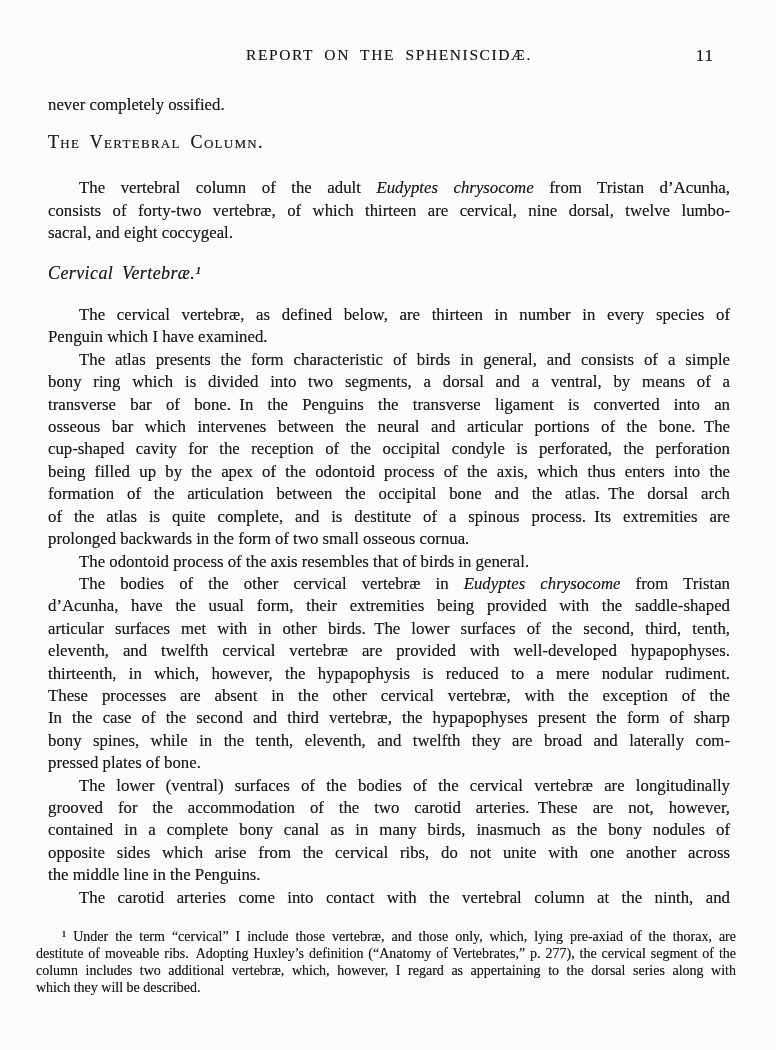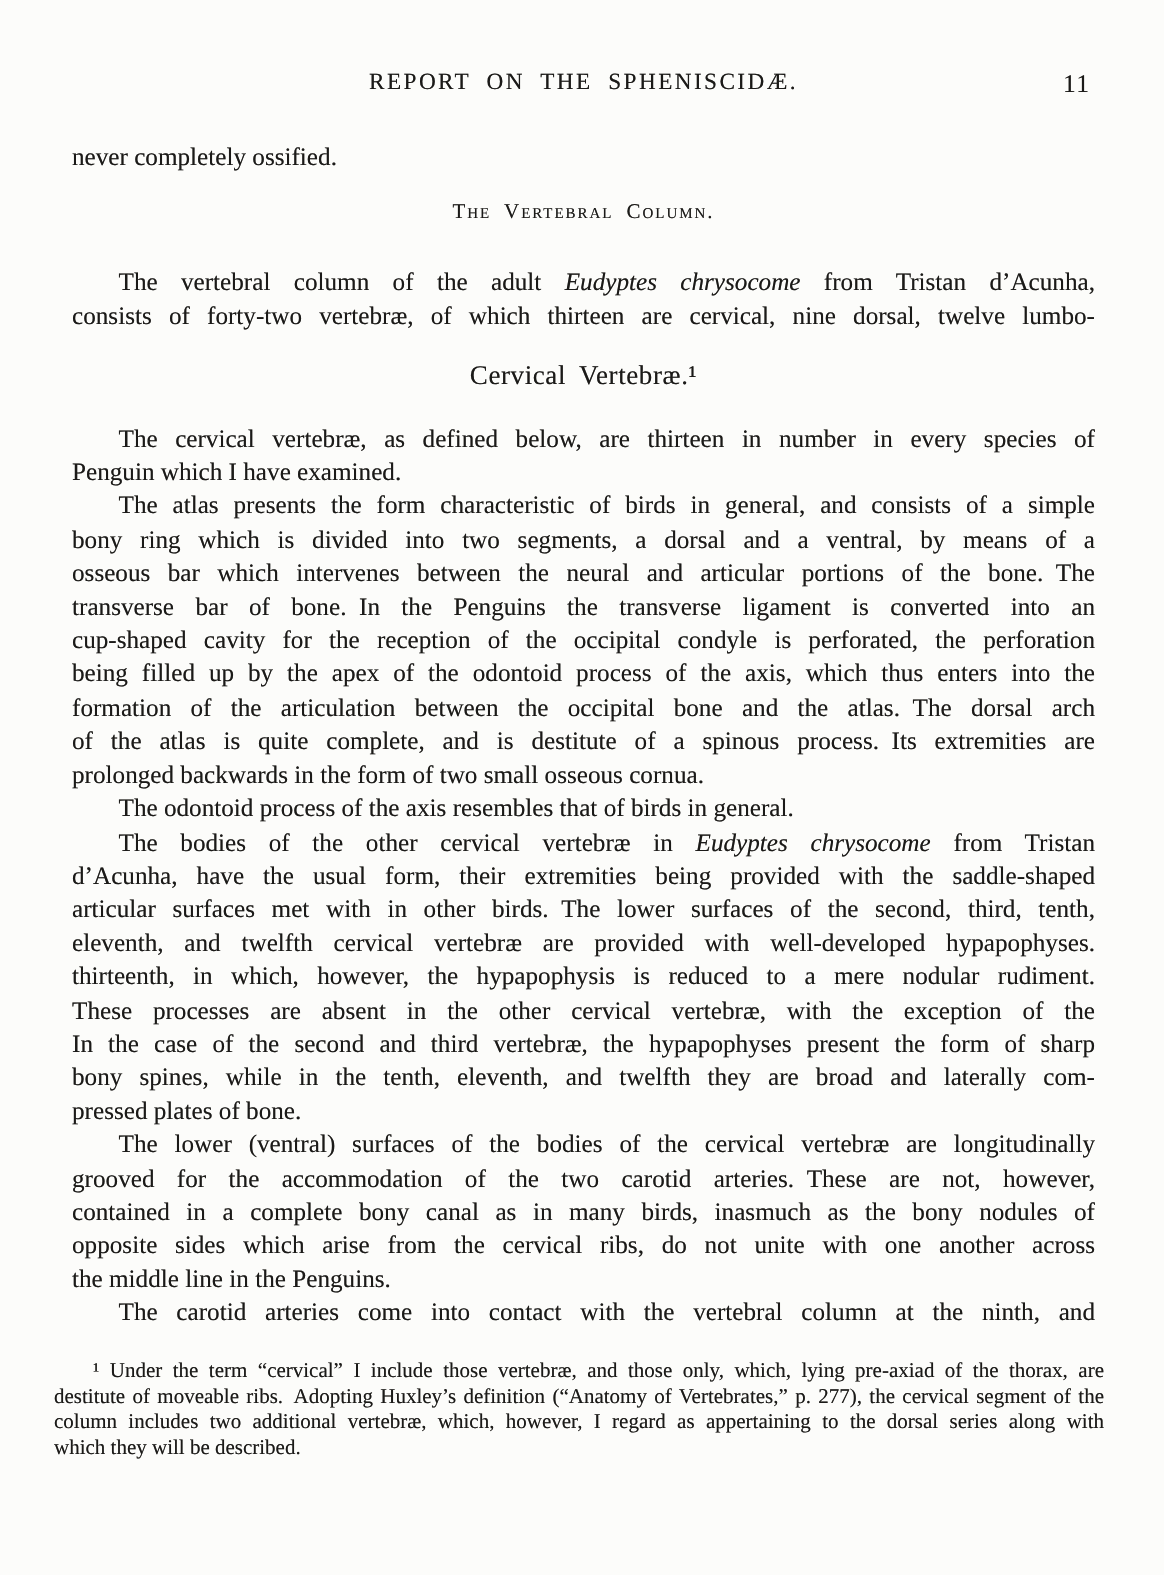--- a/index.html
+++ b/index.html
@@ -23,49 +23,49 @@
     position: relative;
     height: 22px;
     text-align: center;
     font-size: 15.5px;
     letter-spacing: 1.6px;
     word-spacing: 5px;
     white-space: nowrap;
   }
   .pgnum {
     position: absolute;
-    right: 3px;
+    right: 16px;
     top: 0;
     font-size: 17px;
     letter-spacing: 1px;
     word-spacing: normal;
   }
   main.body-text {
     margin-top: 26px;
     font-size: 16.8px;
     line-height: 22.4px;
   }
   .para { margin: 0; }
   .bl {
     text-align: justify;
     text-align-last: justify;
   }
   .bl.end { text-align-last: left; }
   .bl.ind { text-indent: 31px; }
   .h-sc {
     font-variant: small-caps;
-    text-align: center;
-    font-size: 14px;
+    font-size: 18px;
     letter-spacing: 1.3px;
     word-spacing: 4px;
     line-height: 22px;
     margin: 15px 0 24px 0;
   }
   .h-it {
-    text-align: center;
+    font-style: italic;
+    text-align: left;
     font-size: 18px;
     letter-spacing: 0.4px;
     word-spacing: 4px;
     line-height: 22.4px;
     margin: 17px 0 20px 0;
   }
   footer.footnote {
     margin-top: 19px;
     margin-left: -12px;
     margin-right: -6px;
@@ -84,31 +84,32 @@
     <span class="pgnum">11</span>
   </header>
   <main class="body-text" id="content">
       <div class="para">
         <div class="bl end"><span>never completely ossified.</span></div>
       </div>
       <div class="h-sc">The Vertebral Column.</div>
       <div class="para">
         <div class="bl ind"><span>The vertebral column of the adult </span><i>Eudyptes chrysocome</i><span> from Tristan d’Acunha,</span></div>
         <div class="bl"><span>consists of forty-two vertebræ, of which thirteen are cervical, nine dorsal, twelve lumbo-</span></div>
+        <div class="bl end"><span>sacral, and eight coccygeal.</span></div>
       </div>
       <div class="h-it">Cervical Vertebræ.¹</div>
       <div class="para">
         <div class="bl ind"><span>The cervical vertebræ, as defined below, are thirteen in number in every species of</span></div>
         <div class="bl end"><span>Penguin which I have examined.</span></div>
       </div>
       <div class="para">
         <div class="bl ind"><span>The atlas presents the form characteristic of birds in general, and consists of a simple</span></div>
         <div class="bl"><span>bony ring which is divided into two segments, a dorsal and a ventral, by means of a</span></div>
+        <div class="bl"><span>transverse bar of bone. In the Penguins the transverse ligament is converted into an</span></div>
         <div class="bl"><span>osseous bar which intervenes between the neural and articular portions of the bone. The</span></div>
-        <div class="bl"><span>transverse bar of bone. In the Penguins the transverse ligament is converted into an</span></div>
         <div class="bl"><span>cup-shaped cavity for the reception of the occipital condyle is perforated, the perforation</span></div>
         <div class="bl"><span>being filled up by the apex of the odontoid process of the axis, which thus enters into the</span></div>
         <div class="bl"><span>formation of the articulation between the occipital bone and the atlas. The dorsal arch</span></div>
         <div class="bl"><span>of the atlas is quite complete, and is destitute of a spinous process. Its extremities are</span></div>
         <div class="bl end"><span>prolonged backwards in the form of two small osseous cornua.</span></div>
       </div>
       <div class="para">
         <div class="bl ind end"><span>The odontoid process of the axis resembles that of birds in general.</span></div>
       </div>
       <div class="para">

